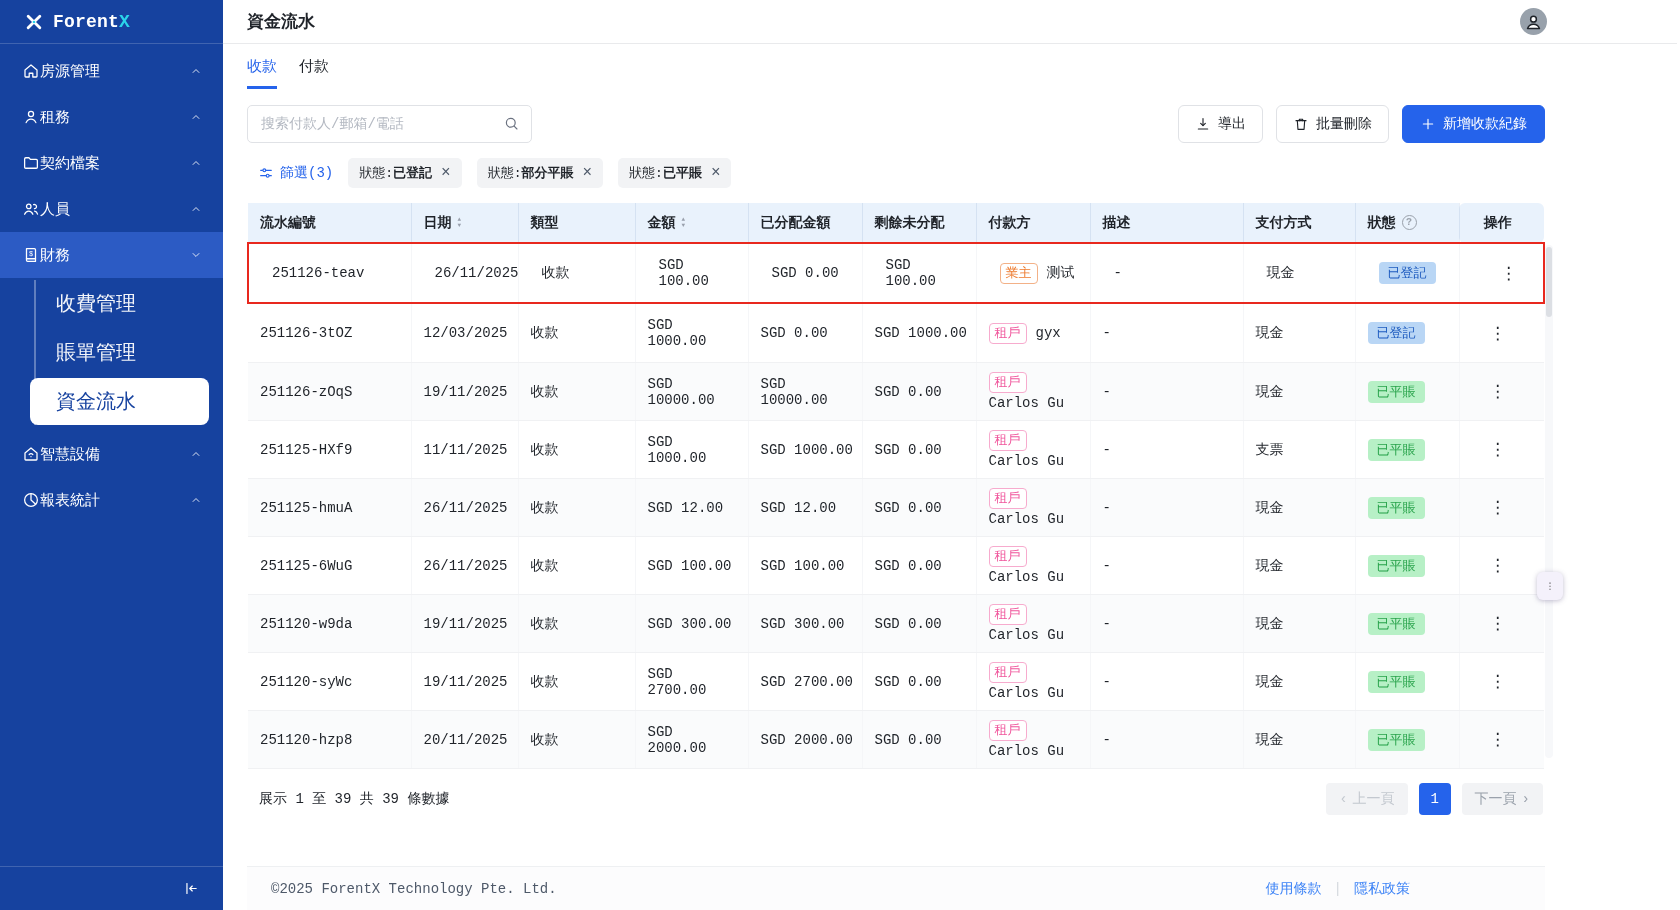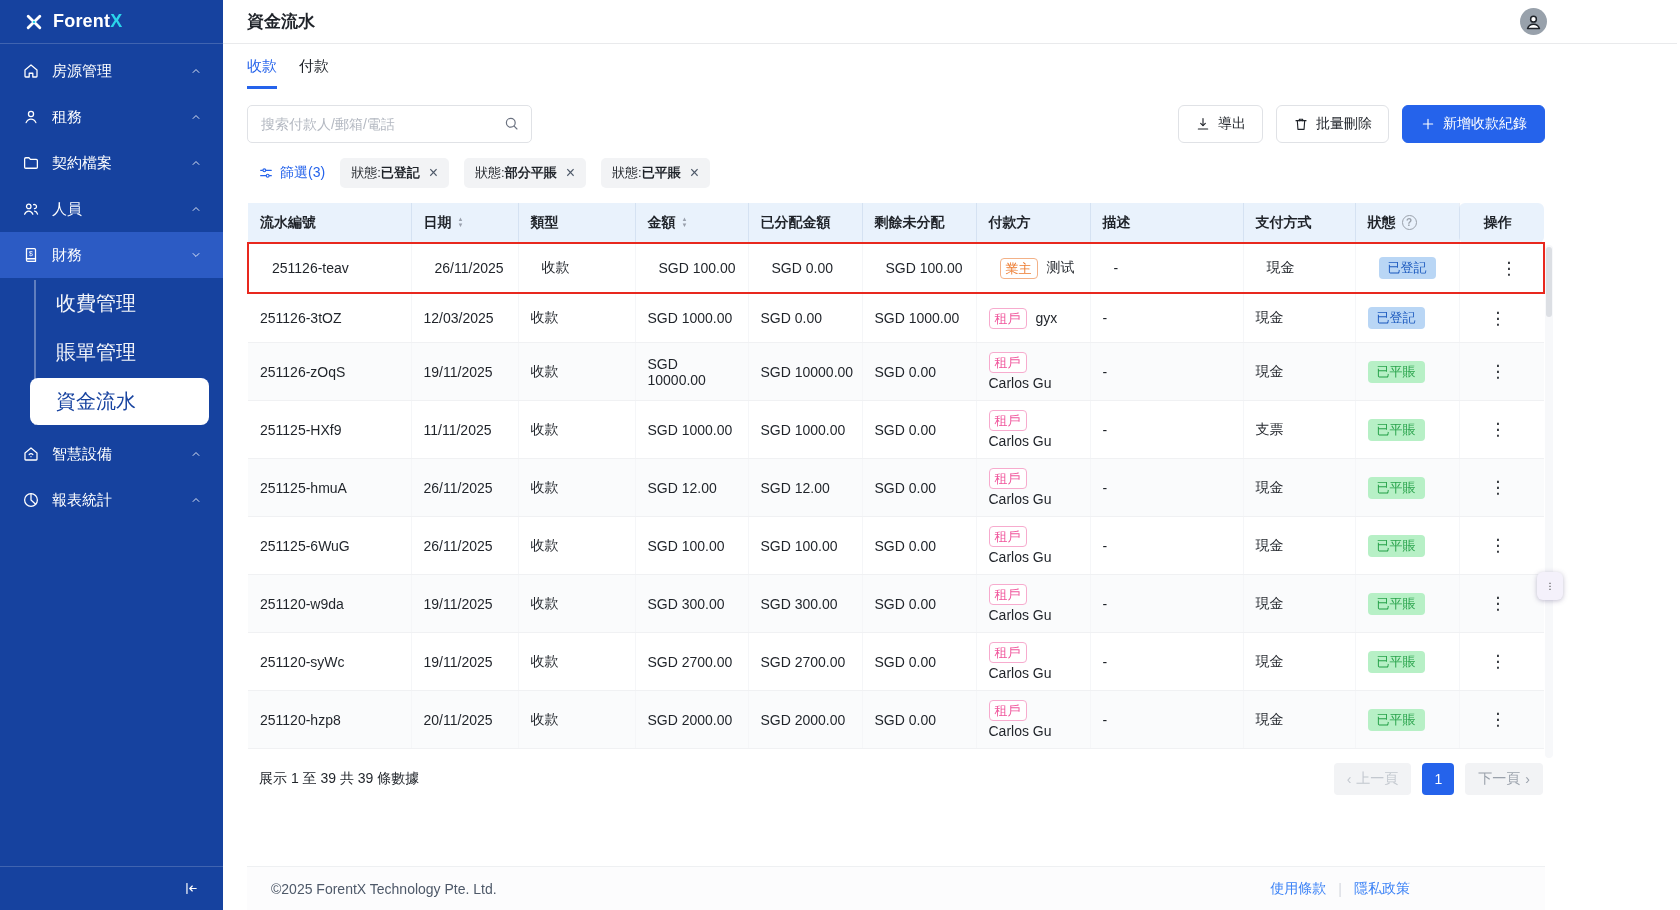--- a/index.html
+++ b/index.html
@@ -1,28 +1,28 @@
 <!DOCTYPE html>
 <html><head>
 <meta charset="utf-8">
 <style>
   * { margin:0; padding:0; box-sizing:border-box; }
   html,body { width:1680px; height:910px; }
   body { font-family:"Liberation Sans","DejaVu Sans",sans-serif; color:#1f2329; background:#fff; overflow:hidden; }
-  .app { display:flex; width:1528px; height:910px; }
+  .app { display:flex; width:1528px; height:910px;font-family:Liberation Mono, monospace; }
 
   
   .sidebar { width:223px; min-width:223px; background:#16429f; color:#fff; display:flex; flex-direction:column; position:relative; }
   .logo { height:44px; display:flex; align-items:center; gap:9px; padding:0 24px; border-bottom:1px solid rgba(255,255,255,.18); }
   .logo-mark { width:20px; height:20px; display:inline-flex; }
   .logo-mark svg { width:100%; height:100%; }
   .logo-text { font-size:18px; font-weight:700; letter-spacing:.2px; }
   .logo-text .accent { color:#2bd5ea; }
   .nav { padding-top:4px; flex:1 1 auto; }
-  .nav-item { height:46px; display:flex; align-items:center; gap:12px; padding:0 20px 0 22px; font-size:15px; cursor:pointer; }
+  .nav-item { height:46px; display:flex; align-items:center; padding:0 20px 0 22px; font-size:15px; cursor:pointer; }
   .nav-item.active { background:#2c5bc4; }
   .nav-item .icon { width:18px; height:18px; display:inline-flex; color:#fff; }
   .nav-item .icon svg, .chev svg, .btn .icon svg, .search-icon svg, .avatar svg, .collapse svg, .filter-link .icon svg { width:100%; height:100%; fill:none; stroke:currentColor; stroke-width:1.7; stroke-linecap:round; stroke-linejoin:round; }
   .nav-item .label { flex:1 1 auto; }
   .chev { width:14px; height:14px; display:inline-flex; color:rgba(255,255,255,.85); }
   .subnav { margin:2px 0 6px 34px; border-left:2px solid rgba(255,255,255,.32); }
   .subnav-item { position:relative; font-size:20px; color:rgba(255,255,255,.95); padding:10px 12px 10px 26px; margin:2px 14px 2px -6px; border-radius:8px; cursor:pointer; }
   .subnav-item.active { background:#fff; color:#16429f; }
   .sidebar-footer { height:44px; border-top:1px solid rgba(255,255,255,.18); display:flex; align-items:center; justify-content:flex-end; padding:0 24px; }
   .collapse { width:17px; height:17px; display:inline-flex; color:#fff; cursor:pointer; }

